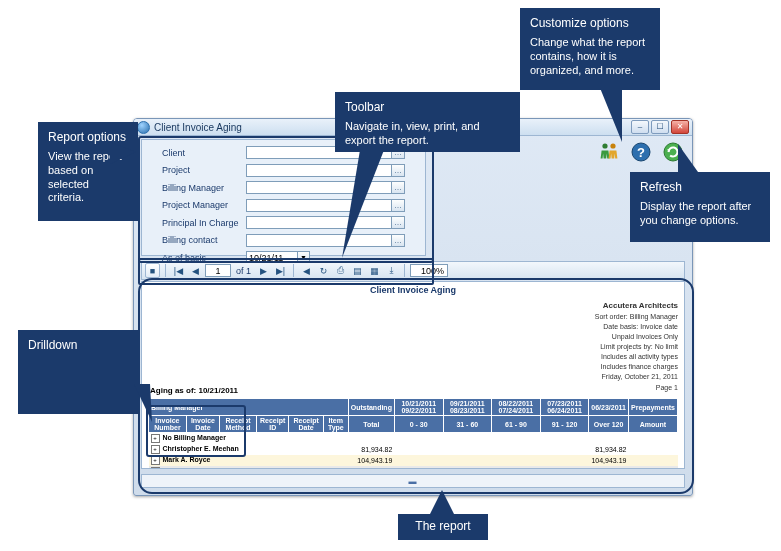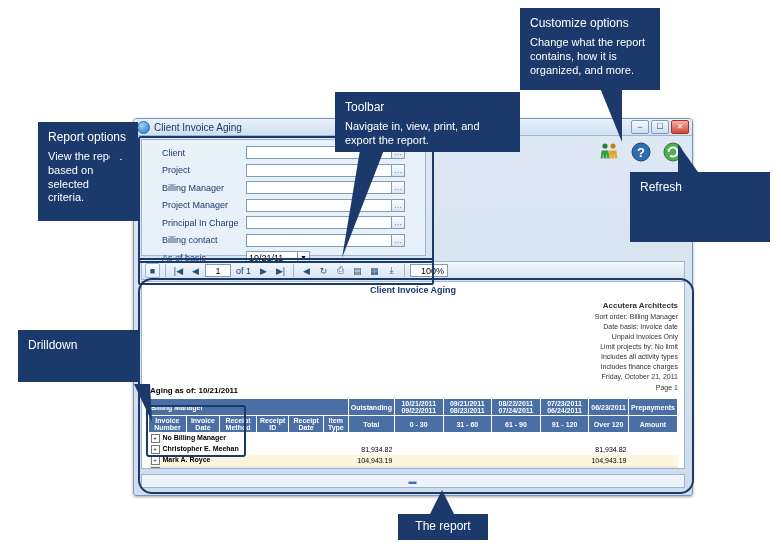--- a/index.html
+++ b/index.html
@@ -335,26 +335,27 @@
 <div class="callout" style="left:520px;top:8px;width:140px;height:82px;">
   <span class="title">Customize options</span>
   <span class="body">Change what the report contains, how it is organized, and more.</span>
 </div>
 <svg class="lead" style="left:600px;top:88px;width:50px;height:58px;">
   <polygon points="0,0 22,0 22,54" fill="#1b3a6b"></polygon>
 </svg>
 
 <div class="callout" style="left:630px;top:172px;width:140px;height:70px;">
   <span class="title">Refresh</span>
+  <span class="body">Display the report after you change options.</span>
 </div>
 <svg class="lead" style="left:664px;top:142px;width:40px;height:34px;">
   <polygon points="14,30 34,30 14,2" fill="#1b3a6b"></polygon>
 </svg>
 
-<div class="callout" style="left:18px;top:330px;width:120px;height:52px;">
+<div class="callout" style="left:18px;top:330px;width:120px;height:84px;">
   <span class="title">Drilldown</span>
 </div>
 <svg class="lead" style="left:134px;top:382px;width:30px;height:44px;">
   <polygon points="0,2 16,2 18,40" fill="#1b3a6b"></polygon>
 </svg>
 
 <div class="callout" style="left:398px;top:514px;width:90px;height:26px;padding:5px 8px;text-align:center;">
   <span class="title" style="margin:0;">The report</span>
 </div>
 <svg class="lead" style="left:424px;top:490px;width:40px;height:26px;">

